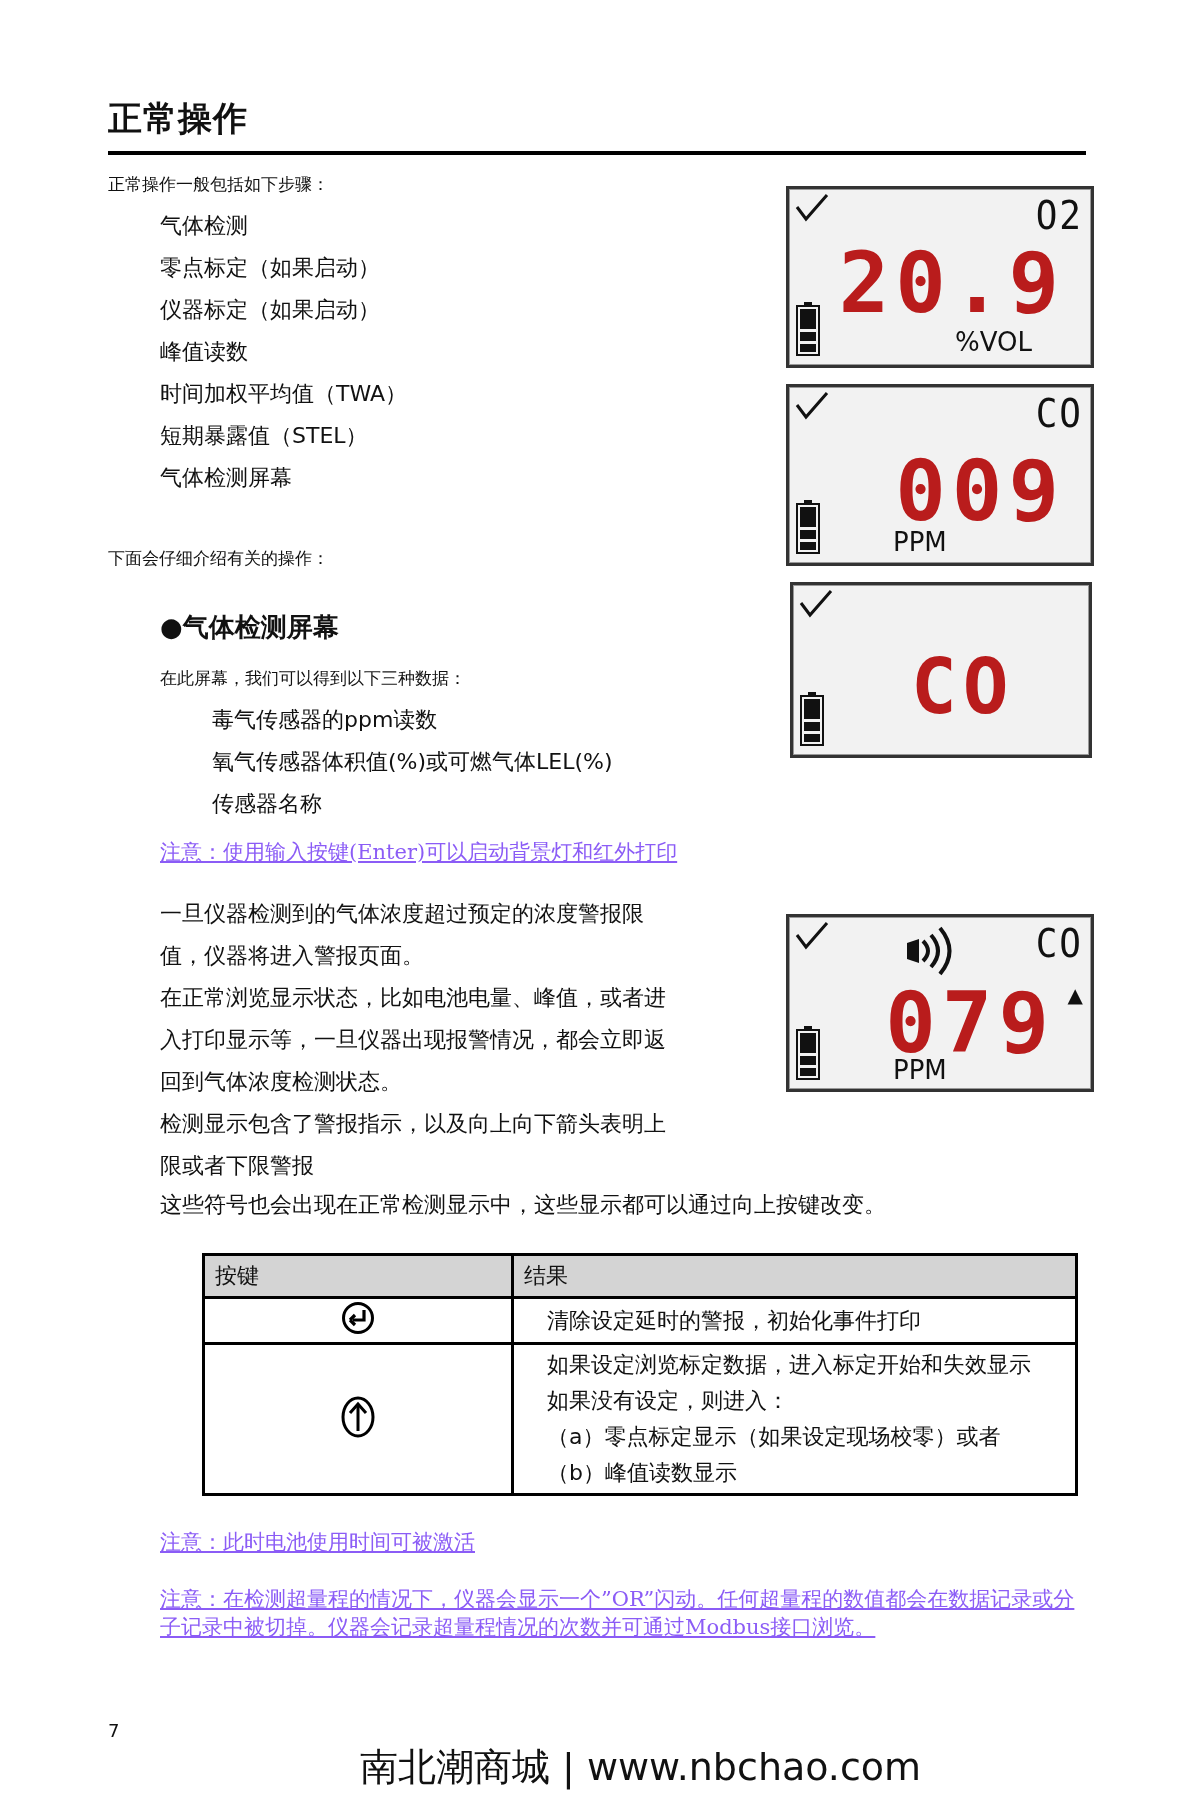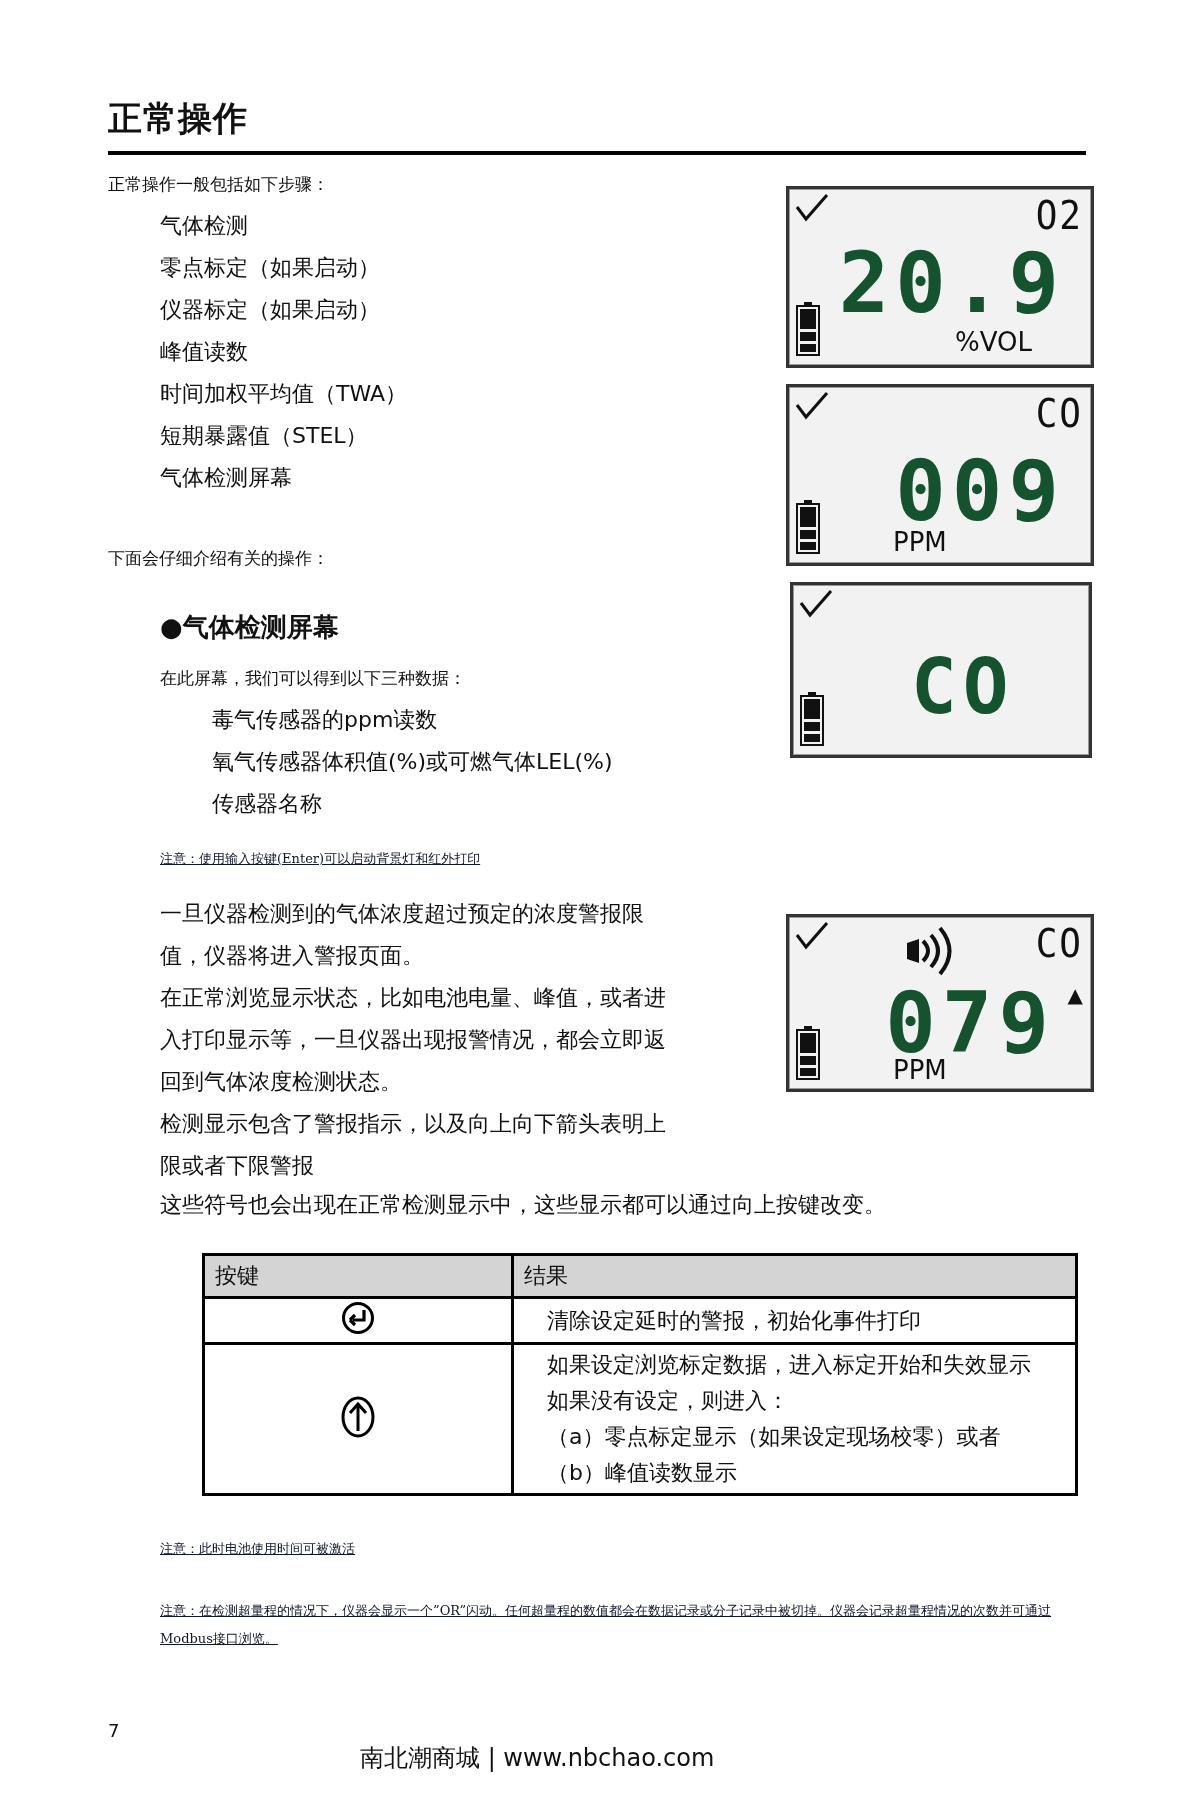--- a/index.html
+++ b/index.html
@@ -10,41 +10,41 @@
   .rule { left:108px; top:151px; width:978px; height:4px; background:#000; }
   .line { font-size:17px; line-height:42px; white-space:nowrap; }
   .intro { left:108px; top:163px; }
   .steps { left:160px; top:205px; }
   .steps div { font-size:22px; line-height:42px; }
   .after { left:108px; top:537px; }
   .h2 { left:160px; top:610px; font-size:26px; font-weight:bold; }
   .sub { left:160px; top:657px; }
   .datalist { left:212px; top:699px; }
   .datalist div { font-size:22px; line-height:42px; }
-  .note { font-family:"DejaVu Serif", serif; font-size:13px; text-decoration:underline; color:#0f172a;margin-top:12px; }
+  .note { font-family:"DejaVu Serif", serif; font-size:21px; text-decoration:underline; color:#8b5cf6; }
   .note1 { left:160px; top:838px; }
   .para { left:160px; top:893px; width:570px; }
   .para div { font-size:22px; line-height:42px; }
   .para2 { left:160px; top:1190px; font-size:22px; }
   table.keys { position:absolute; left:162px; top:1253px; width:876px; border-collapse:collapse;margin-left:40px; }
   table.keys td, table.keys th { border:3px solid #000; font-size:22px; font-weight:normal; text-align:left; padding:2px 10px; }
   table.keys th { background:#d4d4d4; height:36px; }
   table.keys td.keycell { width:286px; text-align:center; }
   table.keys td.res { line-height:36px;padding-left:33px; }
   .keyicon { display:inline-block; }
   .note2 { left:160px; top:1528px; }
   .note3 { left:160px; top:1585px; width:930px; line-height:28px; }
   .pagenum { left:108px; top:1720px; font-size:18px; }
-  .footer { left:360px; top:1742px; font-size:24px; }
+  .footer { left:360px; top:1742px; font-size:38px; }
   
   .lcd { position:absolute; width:302px; height:176px; background:#f2f2f2; border:3px solid #333; box-shadow:0 0 0 1px #999 inset; }
   .lcd .check { position:absolute; left:6px; top:4px; }
   .lcd .batt { position:absolute; left:6px; bottom:4px; }
   .seg-sm { position:absolute; right:8px; top:6px; font-family:"DejaVu Sans Mono", monospace; font-size:36px; letter-spacing:2px; color:#111; transform:scaleY(1.1); }
-  .seg-big { position:absolute; font-family:"DejaVu Sans Mono", monospace; font-size:84px; font-weight:bold; letter-spacing:6px; color:#14532d; line-height:1; }
+  .seg-big { position:absolute; font-family:"DejaVu Sans Mono", monospace; font-size:84px; font-weight:bold; letter-spacing:6px; color:#b91c1c; line-height:1; }
   .unit { position:absolute; font-size:26px; color:#111; }
 </style>
 </head>
 <body>
 
 <div class="abs title">正常操作</div>
 <div class="abs rule"></div>
 
 <div class="abs line intro">正常操作一般包括如下步骤：</div>
 <div class="abs steps">

